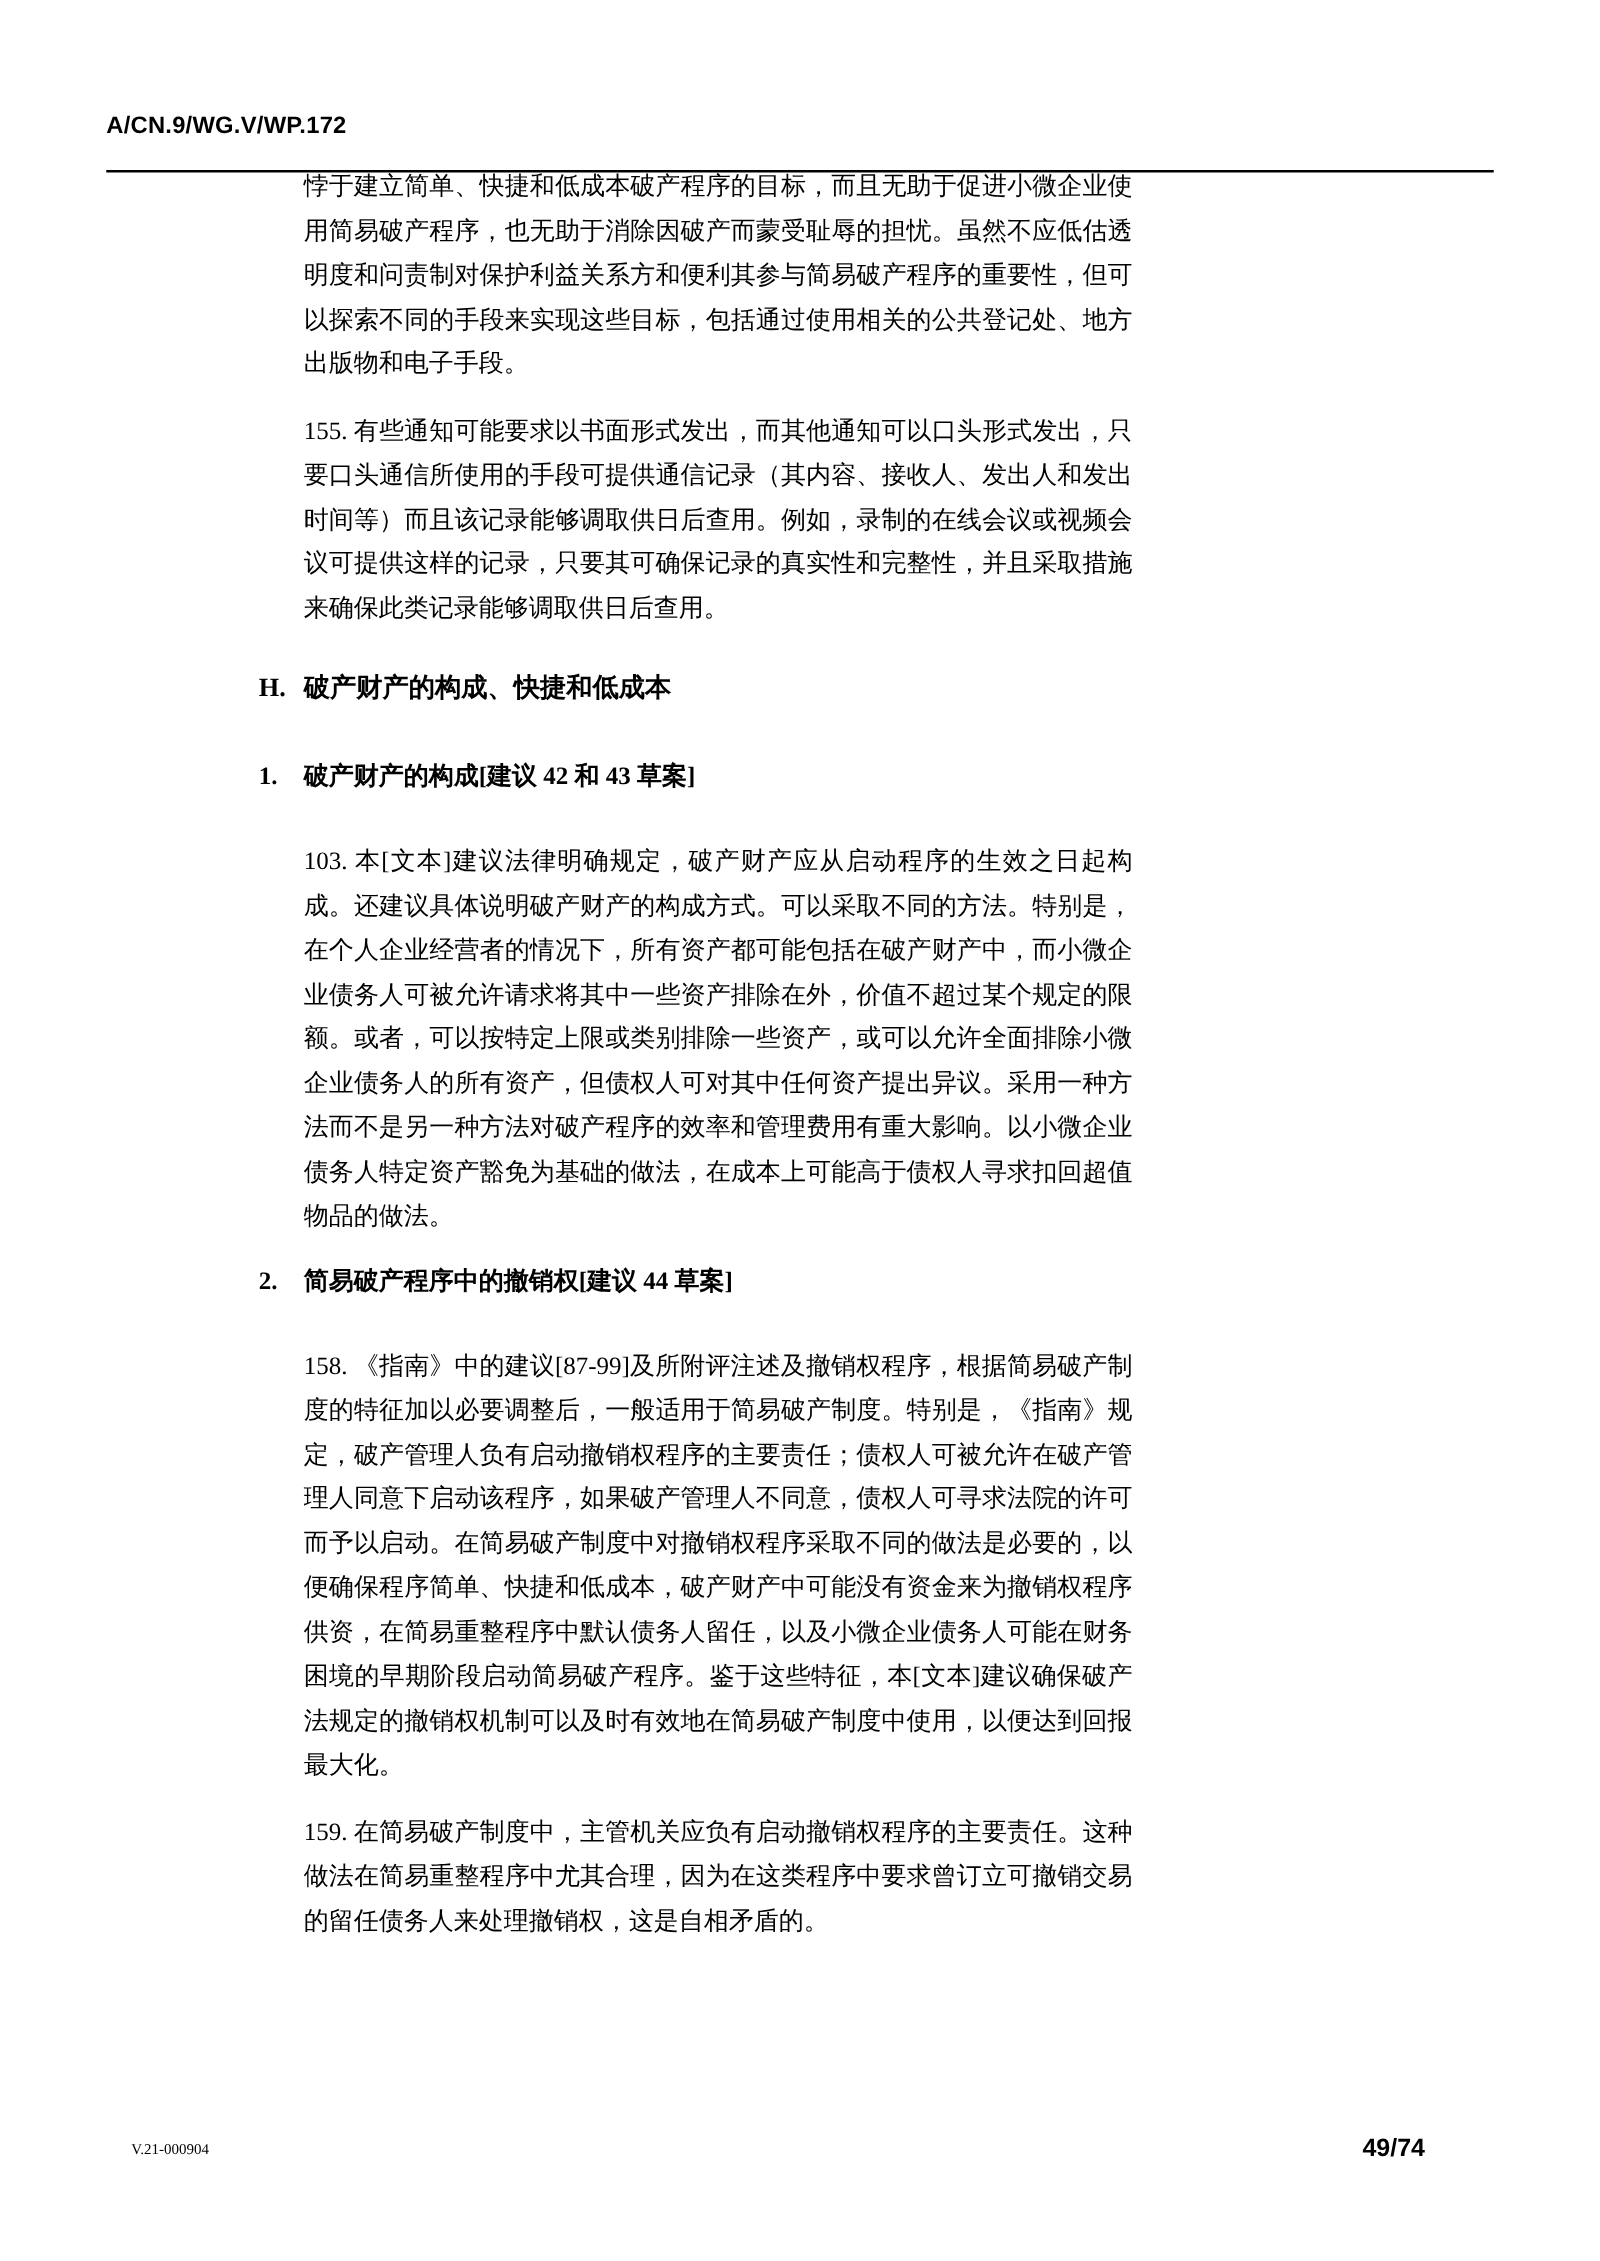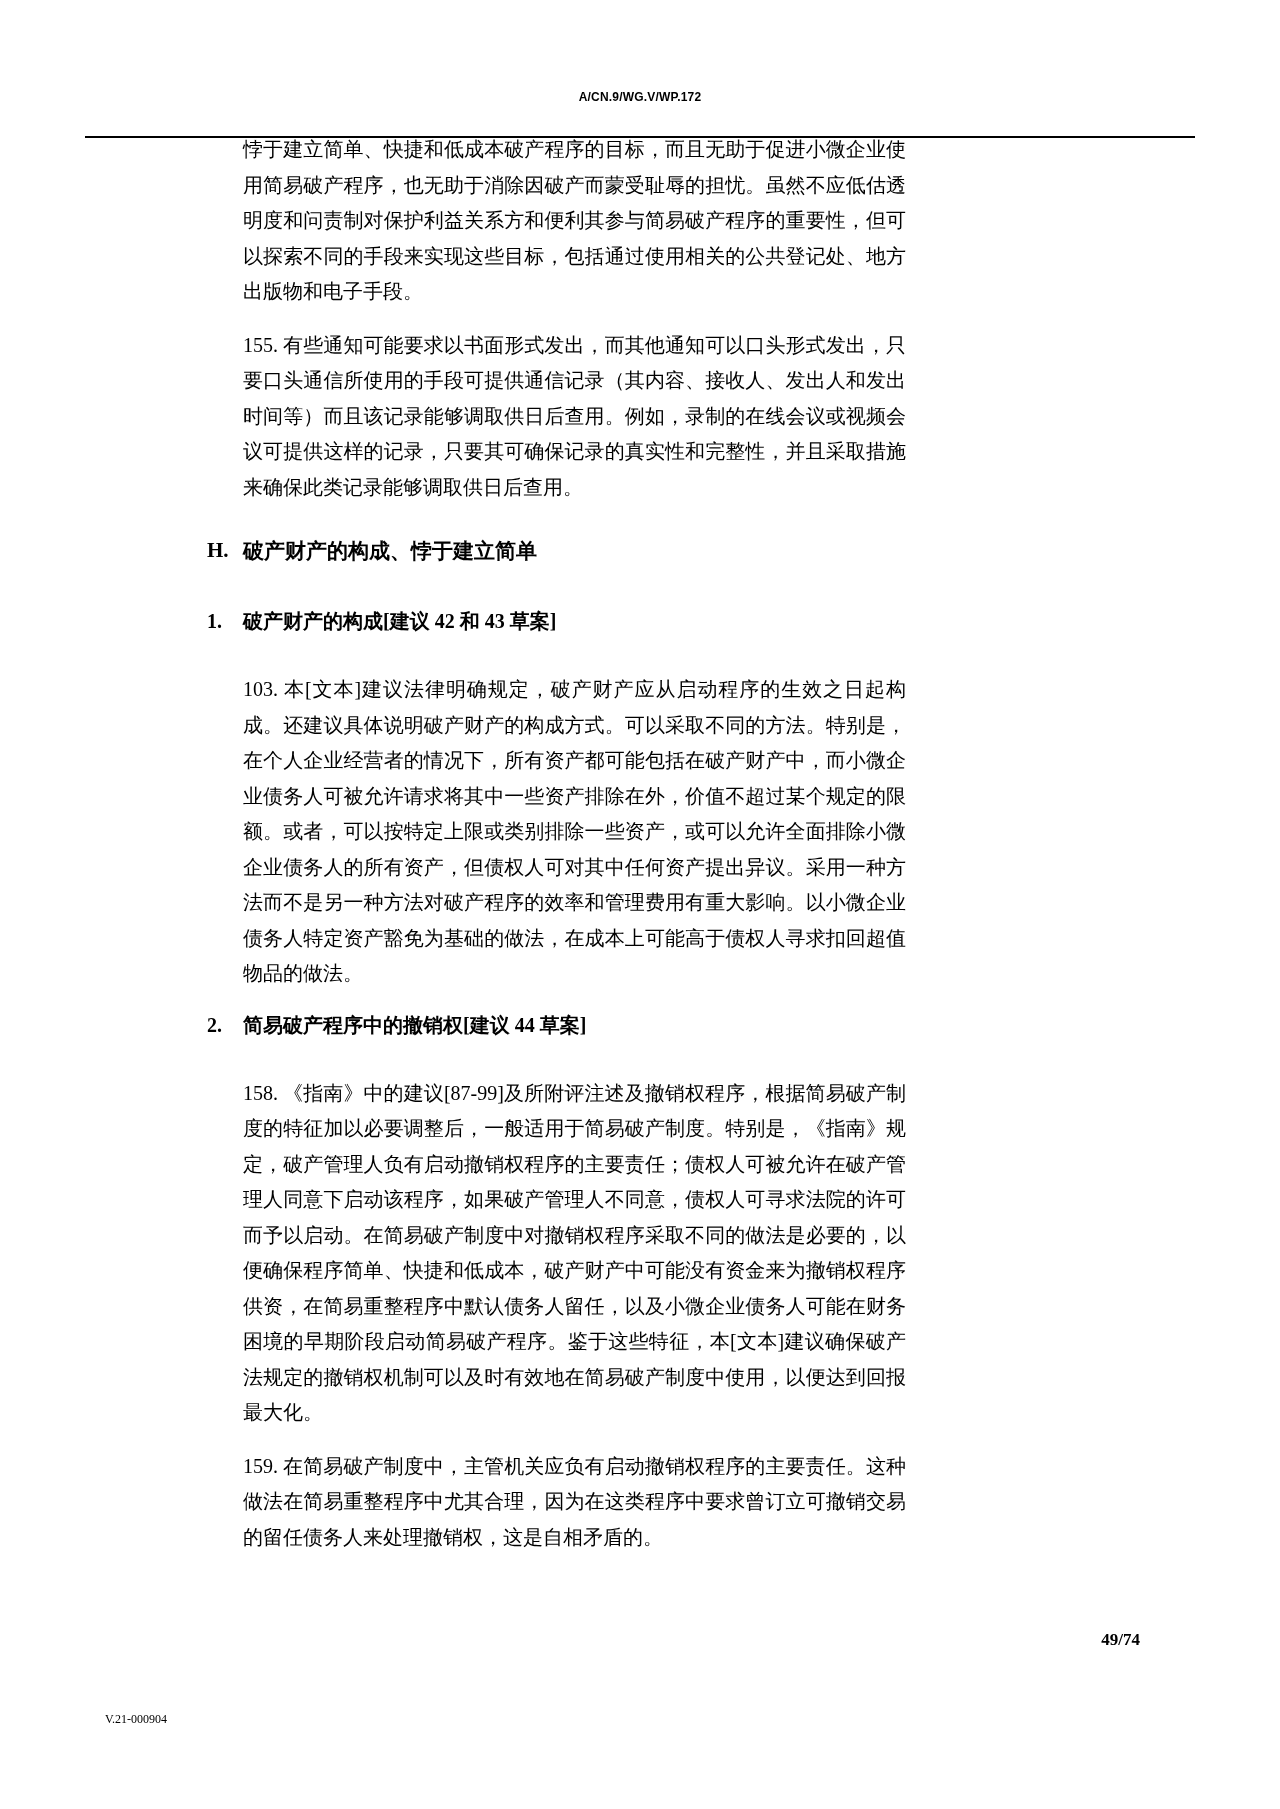--- a/index.html
+++ b/index.html
@@ -14,24 +14,24 @@
     background: #ffffff;
     color: #000000;
     overflow: hidden;
   }
   
   .doc-header {
     position: absolute;
     top: 90px;
     left: 85px;
     right: 85px;
-    text-align: center;
+    text-align: left;
     font-family: "Liberation Sans", "DejaVu Sans", sans-serif;
     font-weight: bold;
-    font-size: 12px;
+    font-size: 19px;
     letter-spacing: 0.2px;
     color: #000;
   }
   .header-rule {
     position: absolute;
     top: 136px;
     left: 85px;
     width: 1110px;
     border: none;
     border-top: 2px solid #000;
@@ -85,45 +85,45 @@
     position: absolute;
     left: 105px;
     top: 1712px;
     font-family: "Liberation Serif", "DejaVu Serif", serif;
     font-size: 12px;
     color: #000;
   }
   .footer-right {
     position: absolute;
     right: 140px;
-    top: 1630px;
-    font-family: Liberation Serif, serif;
+    top: 1708px;
+    font-family: Liberation Sans, sans-serif;
     font-weight: bold;
-    font-size: 17px;
+    font-size: 20px;
     color: #000;
   }
 </style>
 </head>
 <body>
 
 <div class="page">
 
   <div class="doc-header">A/CN.9/WG.V/WP.172</div>
 
   <hr class="header-rule">
 
   <div class="content">
 
     <p class="para">悖于建立简单、快捷和低成本破产程序的目标，而且无助于促进小微企业使用简易破产程序，也无助于消除因破产而蒙受耻辱的担忧。虽然不应低估透明度和问责制对保护利益关系方和便利其参与简易破产程序的重要性，但可以探索不同的手段来实现这些目标，包括通过使用相关的公共登记处、地方出版物和电子手段。</p>
 
     <p class="para">155. 有些通知可能要求以书面形式发出，而其他通知可以口头形式发出，只要口头通信所使用的手段可提供通信记录（其内容、接收人、发出人和发出时间等）而且该记录能够调取供日后查用。例如，录制的在线会议或视频会议可提供这样的记录，只要其可确保记录的真实性和完整性，并且采取措施来确保此类记录能够调取供日后查用。</p>
 
     <div class="heading section-heading">
       <span class="h-num">H.</span>
-      <span>破产财产的构成、悖于建立简单</span>
+      <span>破产财产的构成、快捷和低成本</span>
     </div>
 
     <div class="heading sub-heading">
       <span class="h-num">1.</span>
       <span>破产财产的构成[建议 42 和 43 草案]</span>
     </div>
 
     <p class="para">103. 本[文本]建议法律明确规定，破产财产应从启动程序的生效之日起构成。还建议具体说明破产财产的构成方式。可以采取不同的方法。特别是，在个人企业经营者的情况下，所有资产都可能包括在破产财产中，而小微企业债务人可被允许请求将其中一些资产排除在外，价值不超过某个规定的限额。或者，可以按特定上限或类别排除一些资产，或可以允许全面排除小微企业债务人的所有资产，但债权人可对其中任何资产提出异议。采用一种方法而不是另一种方法对破产程序的效率和管理费用有重大影响。以小微企业债务人特定资产豁免为基础的做法，在成本上可能高于债权人寻求扣回超值物品的做法。</p>
 
 

